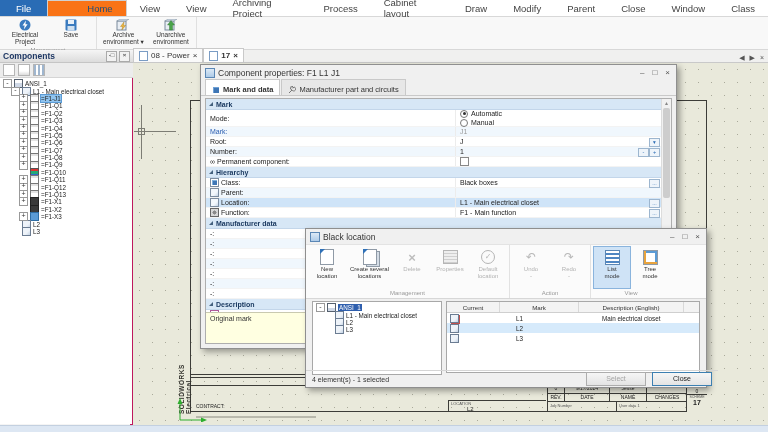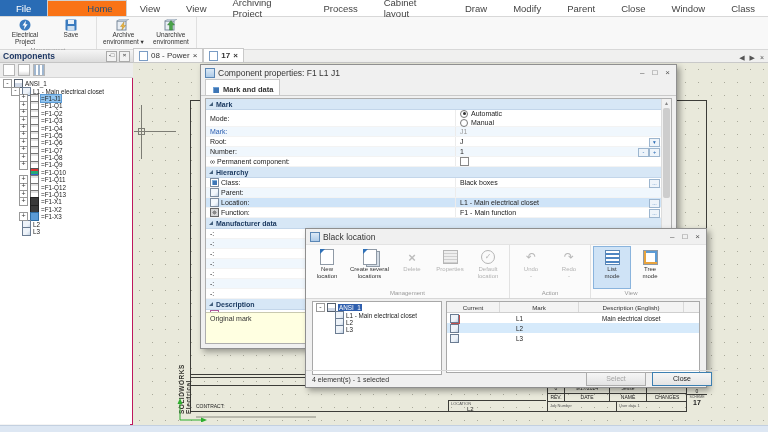--- a/index.html
+++ b/index.html
@@ -414,20 +414,28 @@
       <span>–</span>
       <span>□</span>
       <span>×</span>
     </span>
   </div>
   <div id="cp-tabs">
     <div class="cp-tab active">
       <span class="tabico"></span>
       <span>Mark and data</span>
     </div>
+    <div class="cp-tab">
+      <span>
+          <svg width="8" height="8" viewBox="0 0 8 8">
+            <path d="M1 7 L4 4 M4 4 a2 2 0 1 0 2-3 l-1.2 1.2 -1-1 L5 0 a2 2 0 0 0 -1 4z" stroke="#777" stroke-width="1" fill="none"></path>
+          </svg>
+        </span>
+      <span>Manufacturer part and circuits</span>
+    </div>
   </div>
   <div id="cp-body">
     <div style="margin-right:9px;">
       <div class="psec">
           <span class="sarr"></span>
           <span>Mark</span>
         </div>
       <div class="prow" style="height:16px;">
         <div class="pl">
             <span>Mode:</span>

